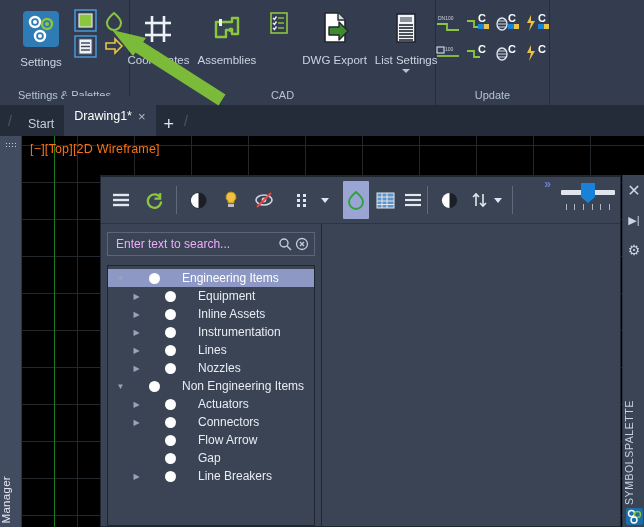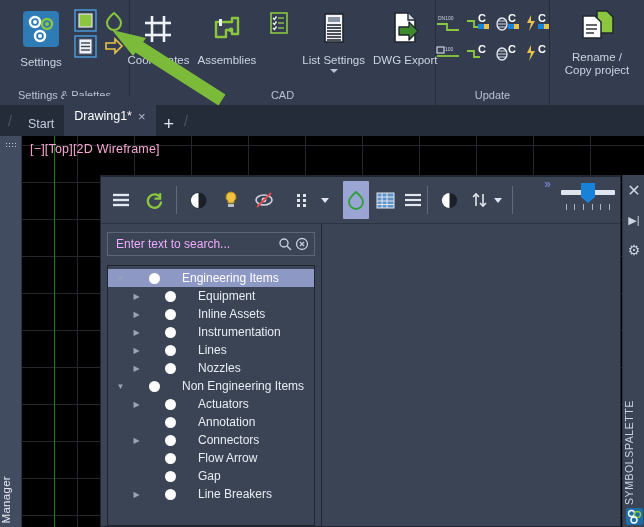--- a/index.html
+++ b/index.html
@@ -102,21 +102,21 @@
       linear-gradient(to bottom, #23282c 1px, transparent 1px);
     background-size: 57px 37px;
     background-position: -2px 9px;
   }
   #axis-y {
     position: absolute; left: 54px; top: 0; width: 1px; height: 391px;
     background: #1d7a1d;
   }
   #vplabel {
     position: absolute; left: 30px; top: 6px;
-    font-size: 12.5px; color: #f9a8d4;
+    font-size: 12.5px; color: #f97316;
     letter-spacing: 0.2px;
   }
 
   
   #leftstrip {
     position: absolute; left: 0; top: 136px; width: 22px; height: 391px;
     background: #424c60;
     border-right: 1px solid #2b3344;
   }
   #leftgrip {
@@ -321,47 +321,47 @@
               <polyline points="7,7 8.5,8.5 10.5,5.5"></polyline>
               <polyline points="7,12 8.5,13.5 10.5,10.5"></polyline>
               <polyline points="7,17 8.5,18.5 10.5,15.5"></polyline>
             </g>
           </svg>
         </span>
       </div>
 
       <div class="rbtn" style="padding-top:4px;">
         <span class="ico">
+          <svg width="44" height="36" viewBox="0 0 44 36">
+            <path d="M12 2 h13 l7 7 v22 h-20 z" fill="#ffffff" stroke="#20262f" stroke-width="1.6" stroke-linejoin="round"></path>
+            <path d="M25 2 v7 h7" fill="#d4d9e2" stroke="#20262f" stroke-width="1.4"></path>
+            <path d="M16 16 h10 v-5 l9 9 l-9 9 v-5 h-10 z" fill="#3f8a2e" stroke="#20262f" stroke-width="1.4" stroke-linejoin="round"></path>
+          </svg>
+        </span>
+        <span class="rbtn-label">DWG Export</span>
+      </div>
+
+      <div class="rbtn" style="padding-top:4px;">
+        <span class="ico">
           <svg width="40" height="36" viewBox="0 0 40 36">
             <rect x="11" y="3" width="18" height="28" fill="#f2f4f8" stroke="#20262f" stroke-width="1.6"></rect>
             <rect x="14" y="6" width="12" height="5" fill="#8a929f"></rect>
             <g stroke="#20262f" stroke-width="1.6">
               <line x1="13" y1="14" x2="27" y2="14"></line>
               <line x1="13" y1="17" x2="27" y2="17"></line>
               <line x1="13" y1="20" x2="27" y2="20"></line>
               <line x1="13" y1="23" x2="27" y2="23"></line>
               <line x1="13" y1="26" x2="27" y2="26"></line>
               <line x1="13" y1="29" x2="27" y2="29"></line>
             </g>
           </svg>
         </span>
         <span class="rbtn-label">List Settings</span>
         <span class="dropcaret"></span>
       </div>
-
-      <div class="rbtn" style="padding-top:4px;">
-        <span class="ico">
-          <svg width="44" height="36" viewBox="0 0 44 36">
-            <path d="M12 2 h13 l7 7 v22 h-20 z" fill="#ffffff" stroke="#20262f" stroke-width="1.6" stroke-linejoin="round"></path>
-            <path d="M25 2 v7 h7" fill="#d4d9e2" stroke="#20262f" stroke-width="1.4"></path>
-            <path d="M16 16 h10 v-5 l9 9 l-9 9 v-5 h-10 z" fill="#3f8a2e" stroke="#20262f" stroke-width="1.4" stroke-linejoin="round"></path>
-          </svg>
-        </span>
-        <span class="rbtn-label">DWG Export</span>
-      </div>
     </div>
     <div class="rgroup-title">CAD</div>
   </div>
 
   <div class="rgroup" style="width:114px;">
     <div class="rgroup-body" style="padding-top:12px;">
       <div class="smallstack" style="gap:6px;">
         <div class="smallrow" style="gap:4px;">
           <span class="sicon">
             <svg width="26" height="22" viewBox="0 0 26 22">
@@ -430,37 +430,20 @@
               <text x="13" y="11" font-size="11" font-weight="bold" fill="#ffffff" font-family="Liberation Sans">C</text>
             </svg>
           </span>
         </div>
       </div>
     </div>
     <div class="rgroup-title">Update</div>
   </div>
 
   <div class="rgroup" style="width:auto;flex:1;border-right:none;">
-    <div class="rgroup-body" style="padding-top:6px;gap:4px;">
-      <div class="rbtn">
-        <span class="ico">
-          <svg width="44" height="36" viewBox="0 0 44 36">
-            <path d="M22 3 h10 l6 6 v16 h-16 z" fill="#8cc63f" stroke="#20262f" stroke-width="1.5" stroke-linejoin="round"></path>
-            <path d="M8 8 h12 l6 6 v16 h-18 z" fill="#ffffff" stroke="#20262f" stroke-width="1.5" stroke-linejoin="round"></path>
-            <g stroke="#20262f" stroke-width="1.4">
-              <line x1="11" y1="17" x2="22" y2="17"></line>
-              <line x1="11" y1="21" x2="22" y2="21"></line>
-              <line x1="11" y1="25" x2="19" y2="25"></line>
-            </g>
-          </svg>
-        </span>
-        <span class="rbtn-label two">Rename / Copy project</span>
-      </div>
-
-    </div>
     <div class="rgroup-title"></div>
   </div>
 </div>
 
 <div id="tabbar">
   <span class="tabsep">/</span>
   <div class="tab">
     <span>Start</span>
   </div>
   <div class="tab active">
@@ -677,25 +660,20 @@
             <span class="texp">▼</span>
             <span class="tdot"></span>
             <span>Non Engineering Items</span>
           </div>
           <div class="trow d1">
             <span class="texp">▶</span>
             <span class="tdot"></span>
             <span>Actuators</span>
           </div>
           <div class="trow d1">
-            <span class="texp"></span>
-            <span class="tdot"></span>
-            <span>Annotation</span>
-          </div>
-          <div class="trow d1">
             <span class="texp">▶</span>
             <span class="tdot"></span>
             <span>Connectors</span>
           </div>
           <div class="trow d1">
             <span class="texp"></span>
             <span class="tdot"></span>
             <span>Flow Arrow</span>
           </div>
           <div class="trow d1">

